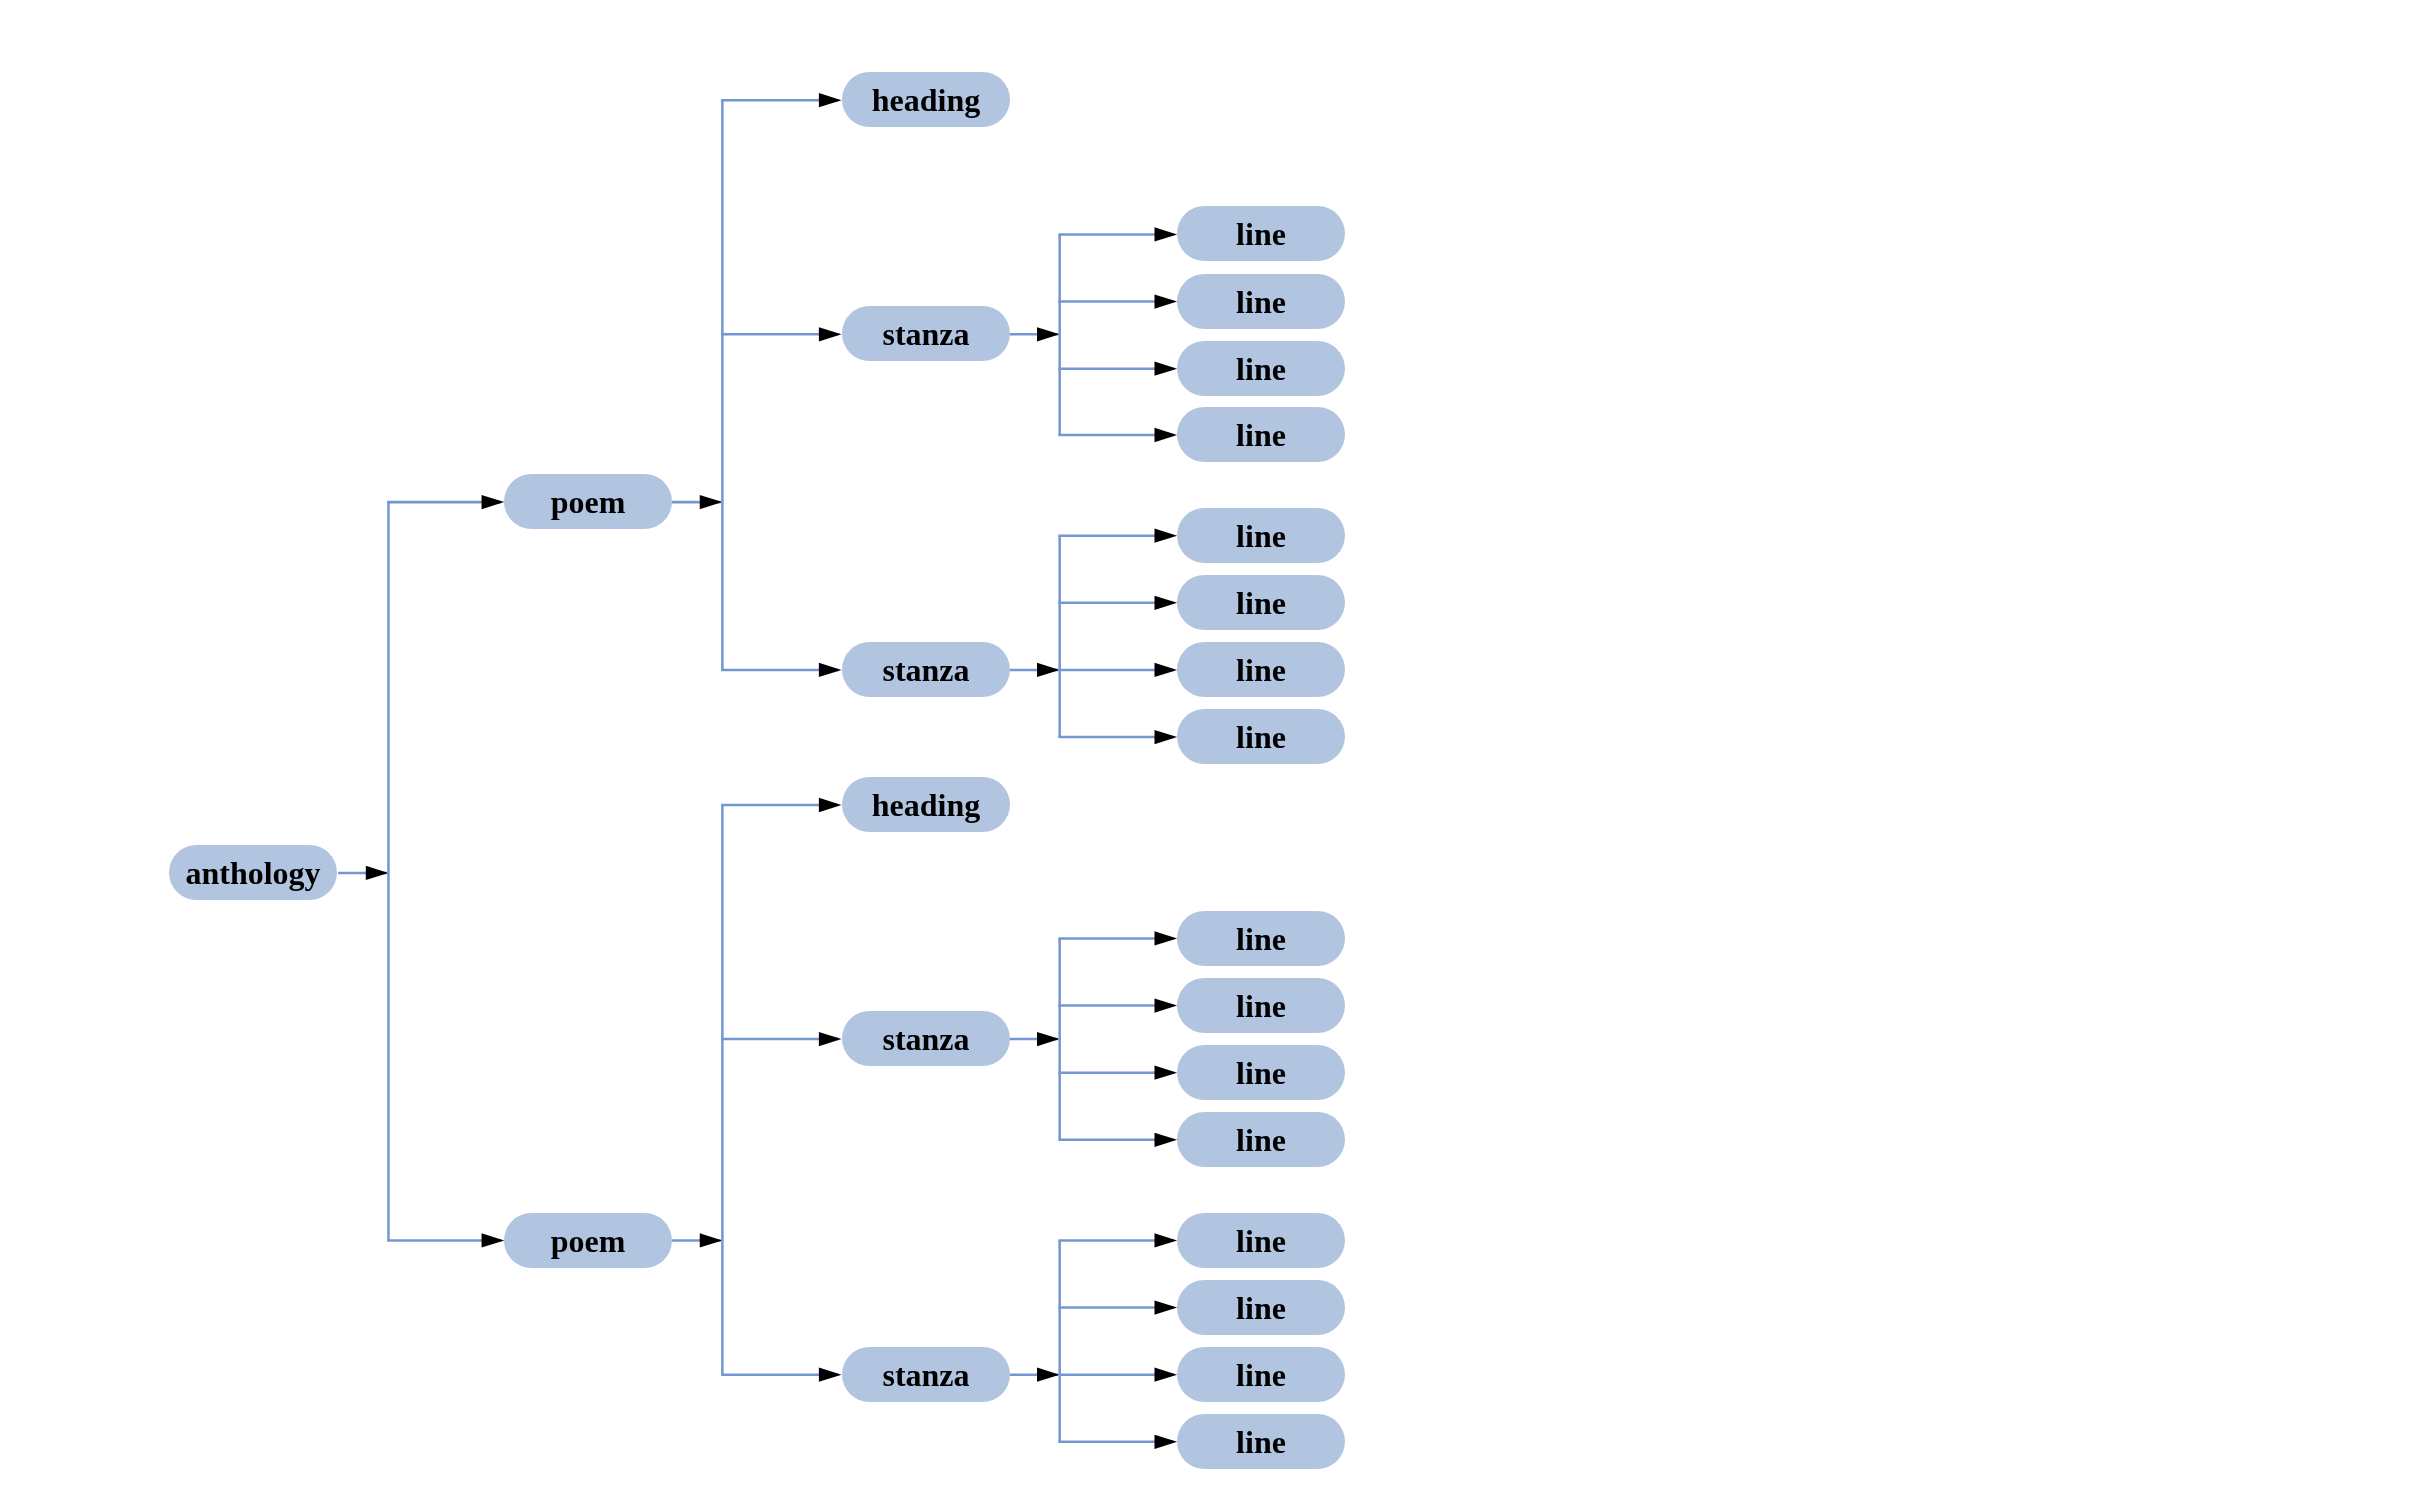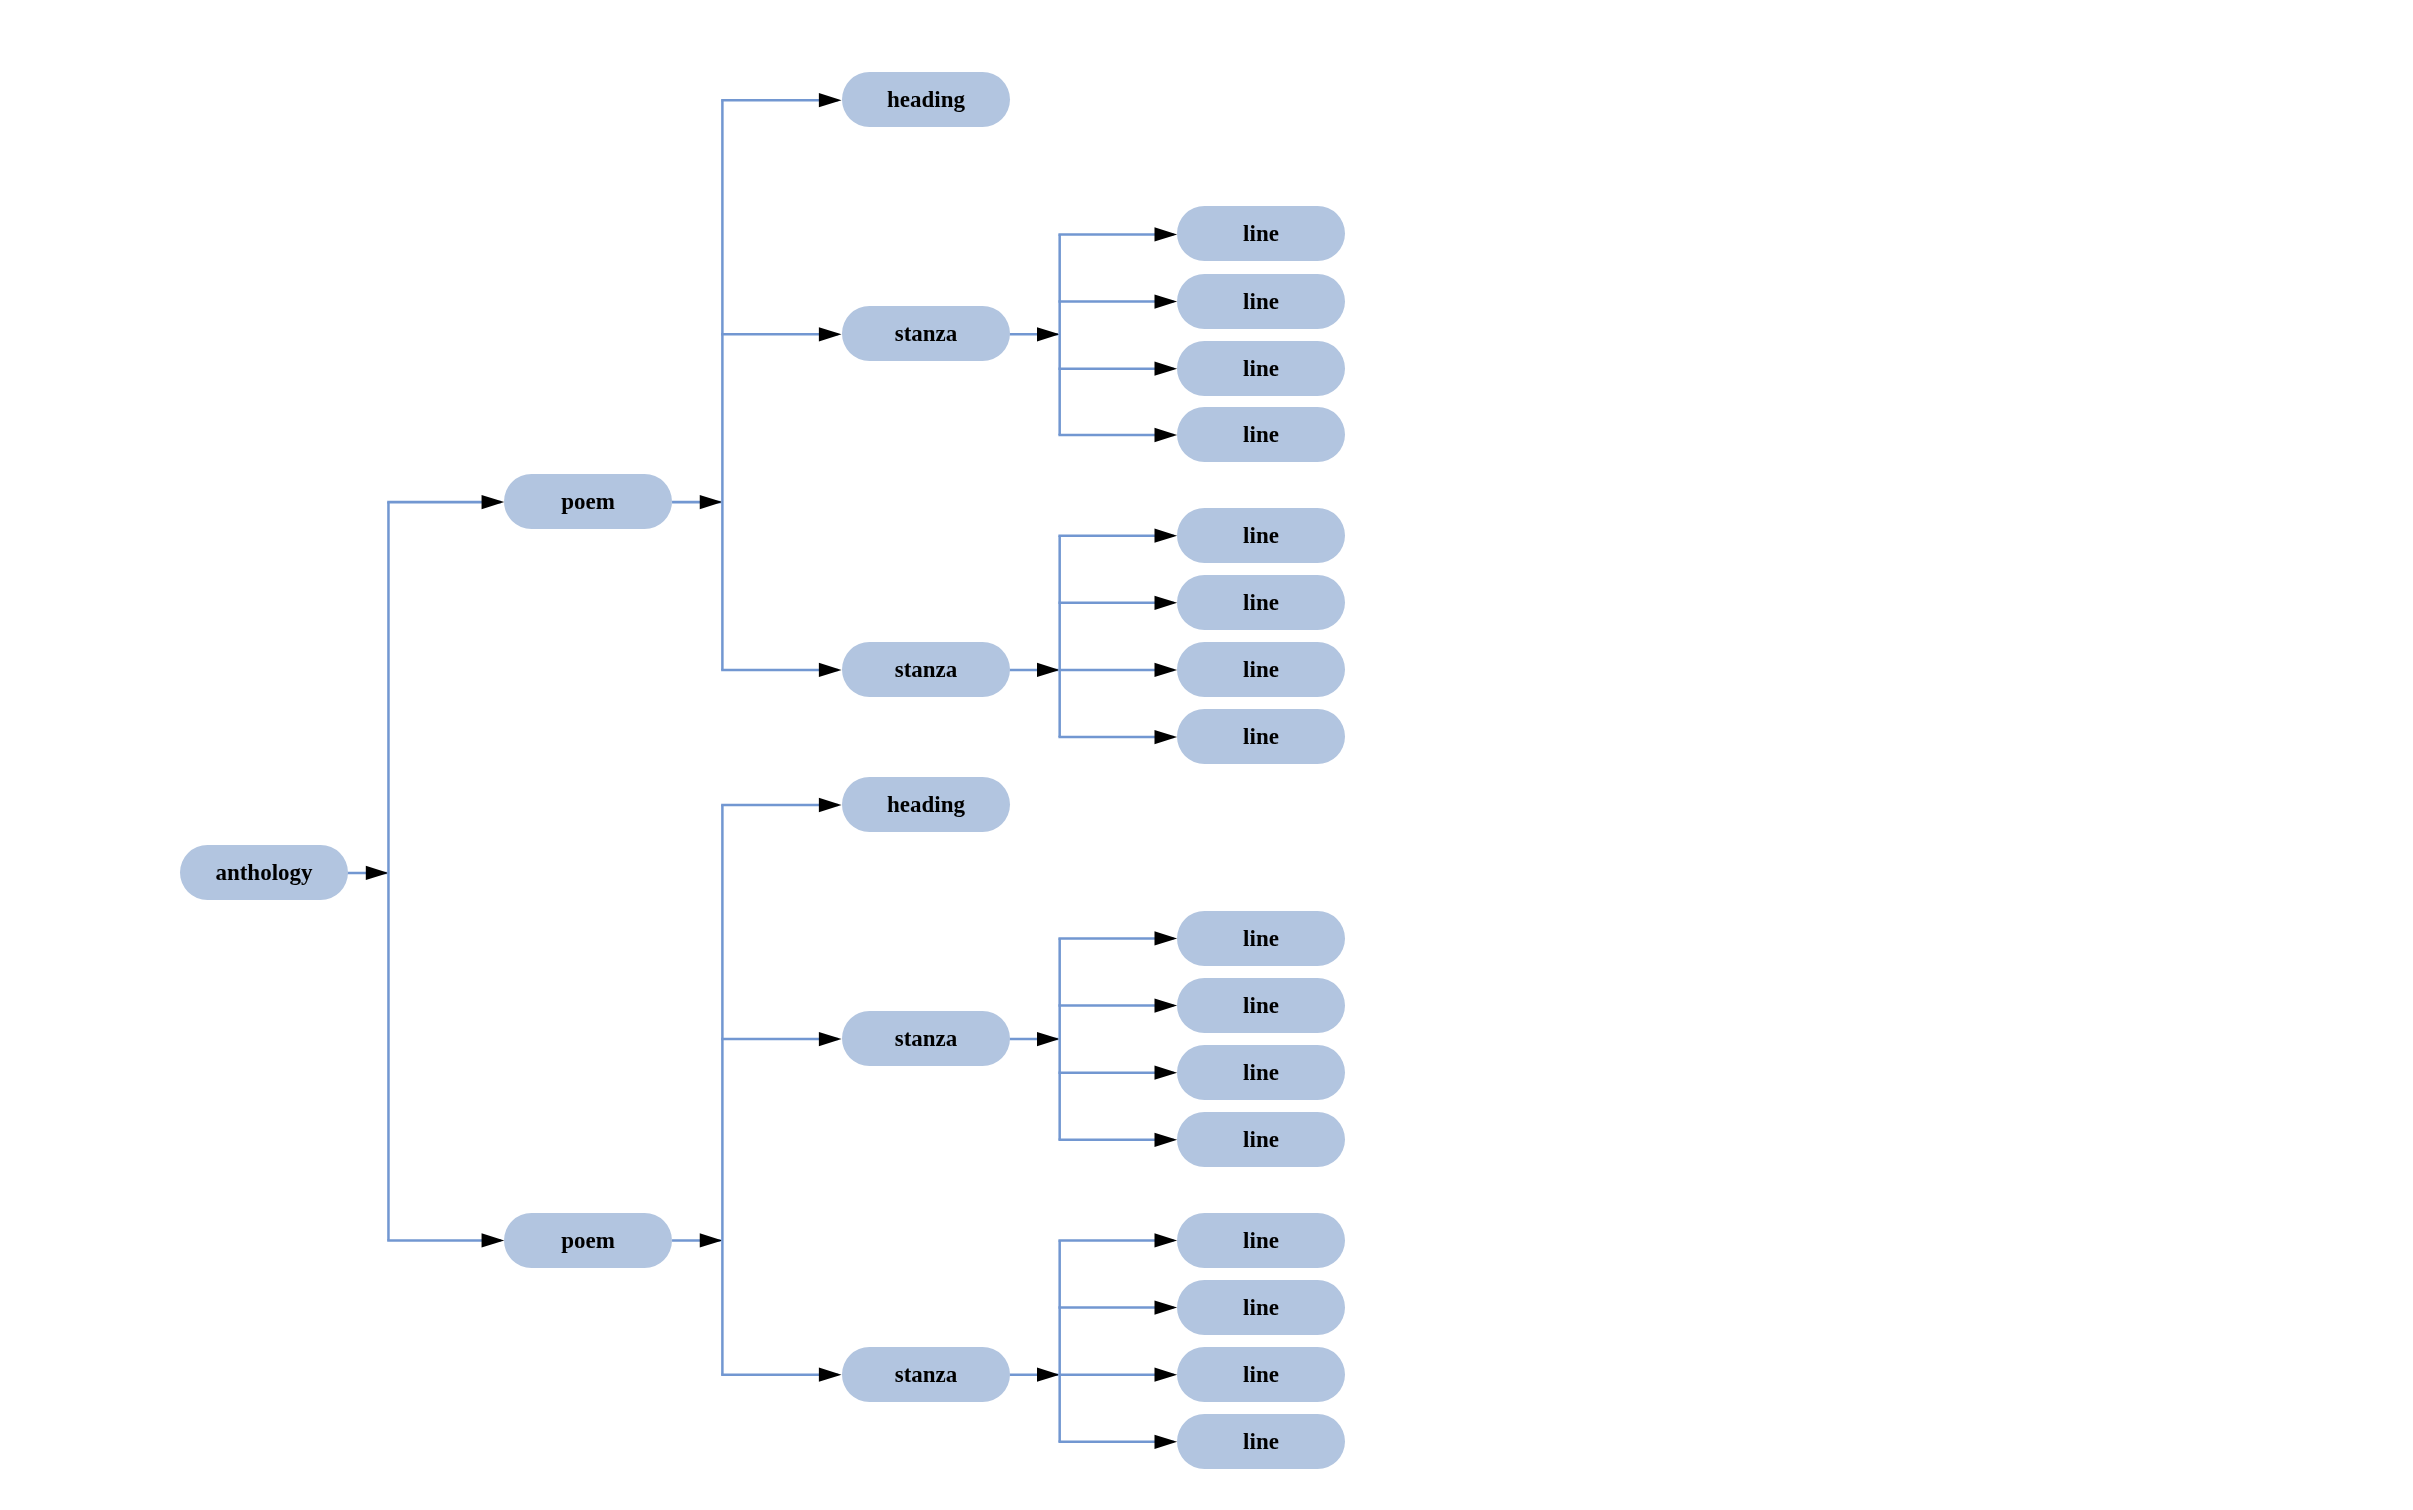--- a/index.html
+++ b/index.html
@@ -27,21 +27,21 @@
     width: 168px;
     height: 55px;
     border-radius: 28px;
     display: flex;
     align-items: center;
     justify-content: center;
     box-sizing: border-box;
   }
   .node .label {
     font-weight: 700;
-    font-size: 23px;
+    font-size: 32px;
     line-height: 1;
     letter-spacing: 0px;
     white-space: nowrap;
   }
 </style>
 </head>
 <body>
 
 <div class="canvas">
   <svg class="edges-svg" viewBox="0 0 2876 1800" xmlns="http://www.w3.org/2000/svg">
@@ -109,21 +109,21 @@
       <line x1="1261.5" y1="1478" x2="1399" y2="1478" stroke="#7297d1" stroke-width="3"></line>
       <polygon points="1403,1478 1376,1469.5 1376,1486.5" fill="#000000"></polygon>
       <line x1="1261.5" y1="1558" x2="1399" y2="1558" stroke="#7297d1" stroke-width="3"></line>
       <polygon points="1403,1558 1376,1549.5 1376,1566.5" fill="#000000"></polygon>
       <line x1="1261.5" y1="1638" x2="1399" y2="1638" stroke="#7297d1" stroke-width="3"></line>
       <polygon points="1403,1638 1376,1629.5 1376,1646.5" fill="#000000"></polygon>
       <line x1="1261.5" y1="1718" x2="1399" y2="1718" stroke="#7297d1" stroke-width="3"></line>
       <polygon points="1403,1718 1376,1709.5 1376,1726.5" fill="#000000"></polygon>
     </svg>
   <div id="nodes-layer">
-      <div class="node" style="left: 180px; top: 845px; background: rgb(178, 197, 224);">
+      <div class="node" style="left: 169px; top: 845px; background: rgb(178, 197, 224);">
         <span class="label" style="color: rgb(0, 0, 0);">anthology</span>
       </div>
       <div class="node" style="left: 504px; top: 474px; background: rgb(178, 197, 224);">
         <span class="label" style="color: rgb(0, 0, 0);">poem</span>
       </div>
       <div class="node" style="left: 842px; top: 72px; background: rgb(178, 197, 224);">
         <span class="label" style="color: rgb(0, 0, 0);">heading</span>
       </div>
       <div class="node" style="left: 842px; top: 306px; background: rgb(178, 197, 224);">
         <span class="label" style="color: rgb(0, 0, 0);">stanza</span>

